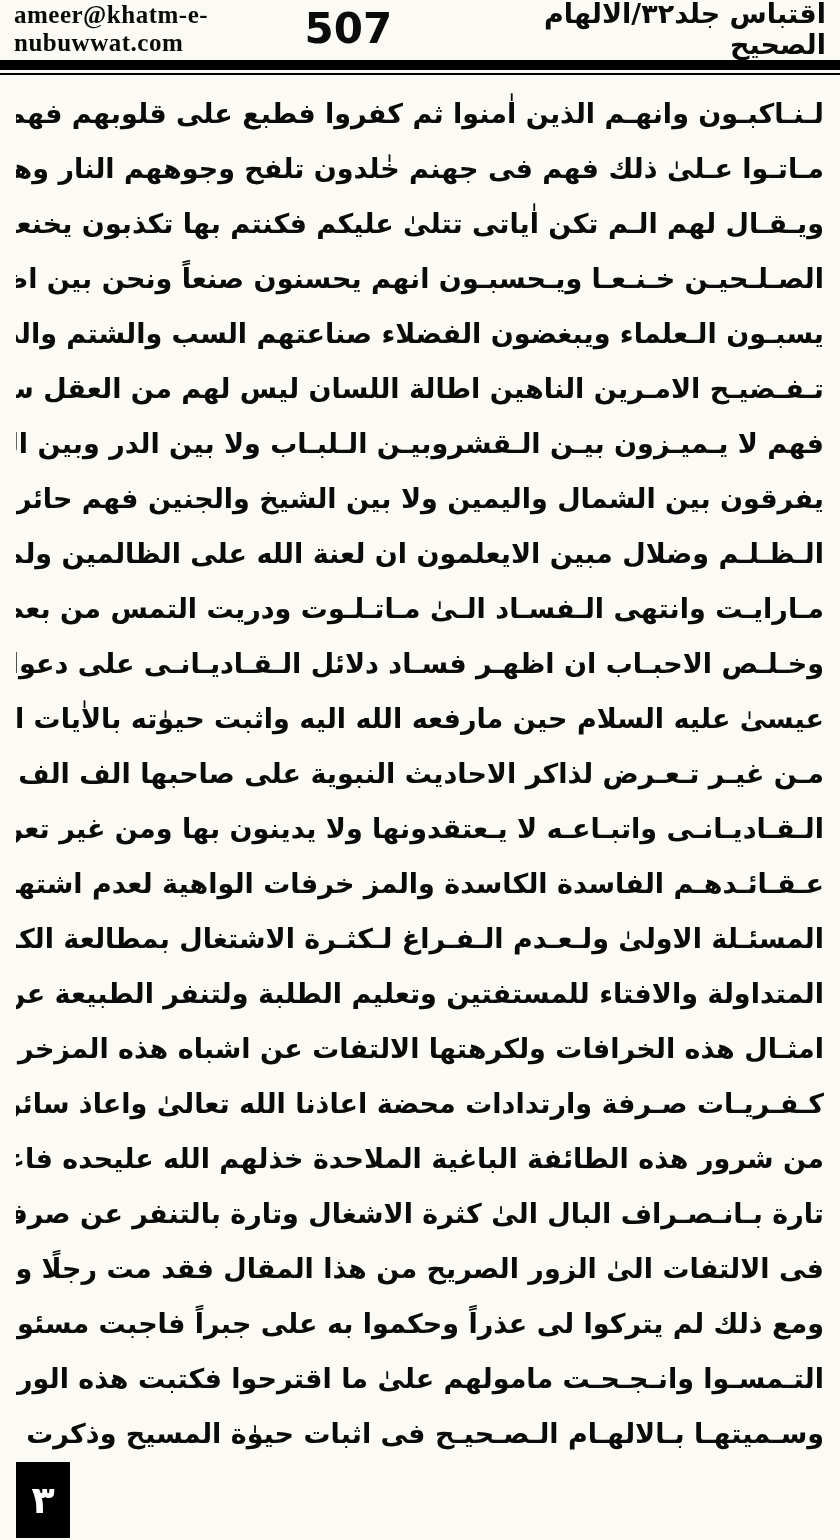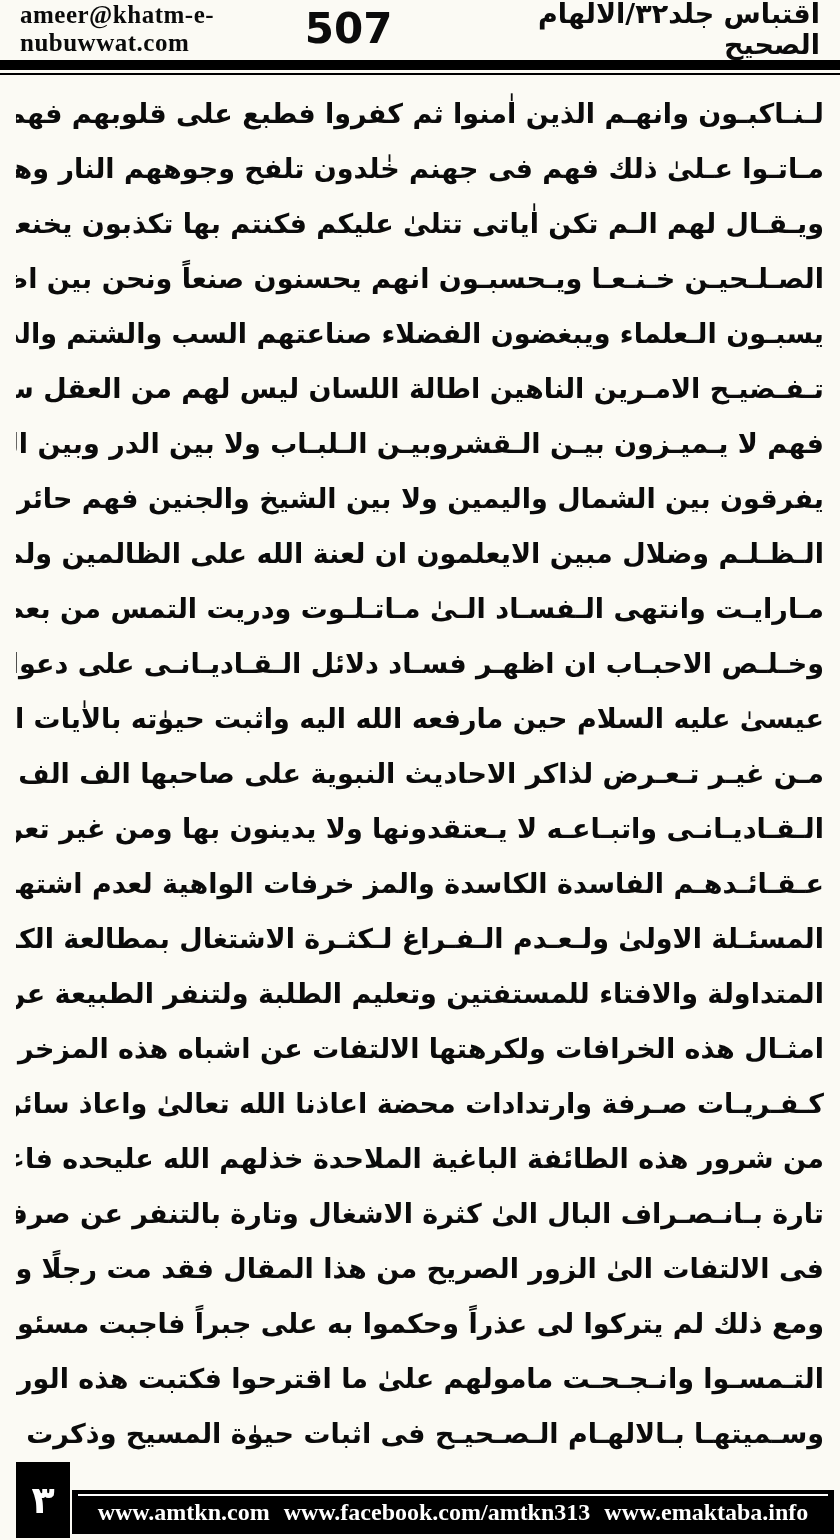--- a/index.html
+++ b/index.html
@@ -9,21 +9,21 @@
     position:relative;
     font-family:"DejaVu Sans",sans-serif;
     color:#0b0b0b;
     overflow:hidden;
   }
   .page{position:absolute;inset:0;}
   
   .header{
     position:absolute;top:0;left:0;right:0;height:58px;
     display:flex;align-items:center;justify-content:space-between;
-    padding:0 20px;box-sizing:border-box;
+    padding:0 14px;box-sizing:border-box;
   }
   .header-email{
     font-family:"Liberation Serif","DejaVu Serif",serif;
     font-weight:bold;font-size:25px;letter-spacing:0.5px;
   }
   .header-pagenum{
     font-size:42px;font-weight:bold;line-height:1;
     transform:translateX(-60px);
   }
   .header-title{
@@ -100,22 +100,16 @@
       <div class="line">امثـال هذه الخرافات ولكرهتها الالتفات عن اشباه هذه المزخرفات التى هى</div>
       <div class="line">كـفـريـات صـرفة وارتدادات محضة اعاذنا الله تعالىٰ واعاذ سائر المسلمين</div>
       <div class="line">من شرور هذه الطائفة الباغية الملاحدة خذلهم الله عليحده فاعتذرت منهم</div>
       <div class="line">تارة بـانـصـراف البال الىٰ كثرة الاشغال وتارة بالتنفر عن صرف الاوقات</div>
       <div class="line">فى الالتفات الىٰ الزور الصريح من هذا المقال فقد مت رجلًا واخرت اخرىٰ</div>
       <div class="line">ومع ذلك لم يتركوا لى عذراً وحكموا به على جبراً فاجبت مسئولهم حسب ما</div>
       <div class="line">التـمسـوا وانـجـحـت مامولهم علىٰ ما اقترحوا فكتبت هذه الوريقة المختصرة</div>
       <div class="line">وسـميتهـا بـالالهـام الـصـحيـح فى اثبات حيوٰة المسيح وذكرت فيها دلائل</div>
     </div>
 
-  <div class="footer-bar">
-    <span class="inner-line"></span>
-  <span class="footer-link">www.amtkn.com</span>
-      <span class="footer-link">www.facebook.com/amtkn313</span>
-      <span class="footer-link">www.emaktaba.info</span>
-    </div>
 
   <div class="page-tab">٣</div>
 
 </div>
 
 </body></html>

